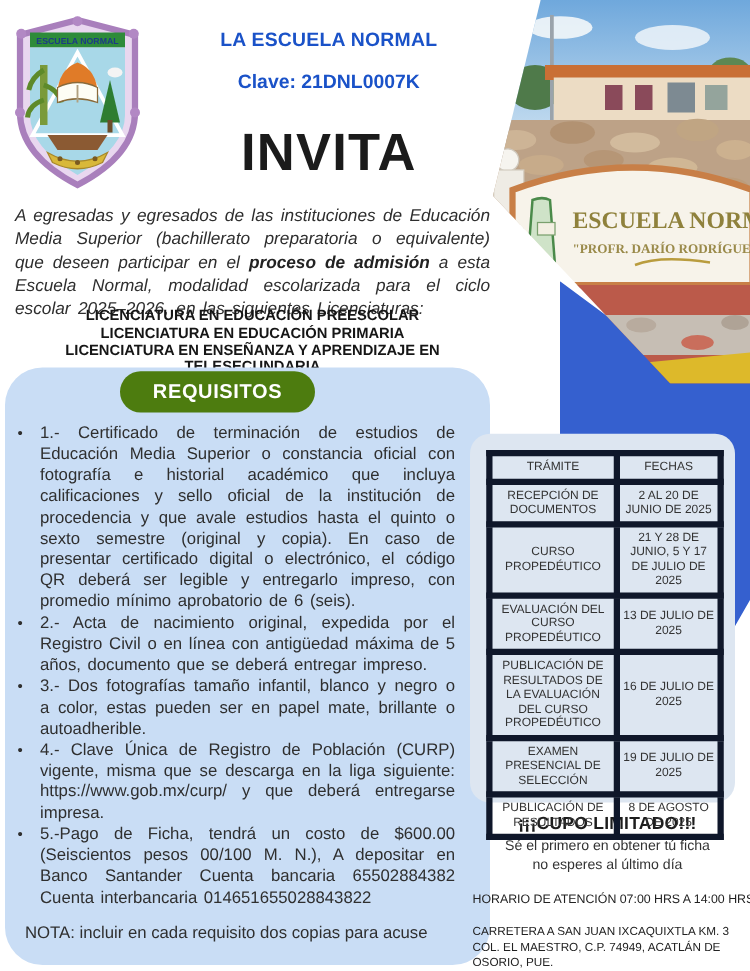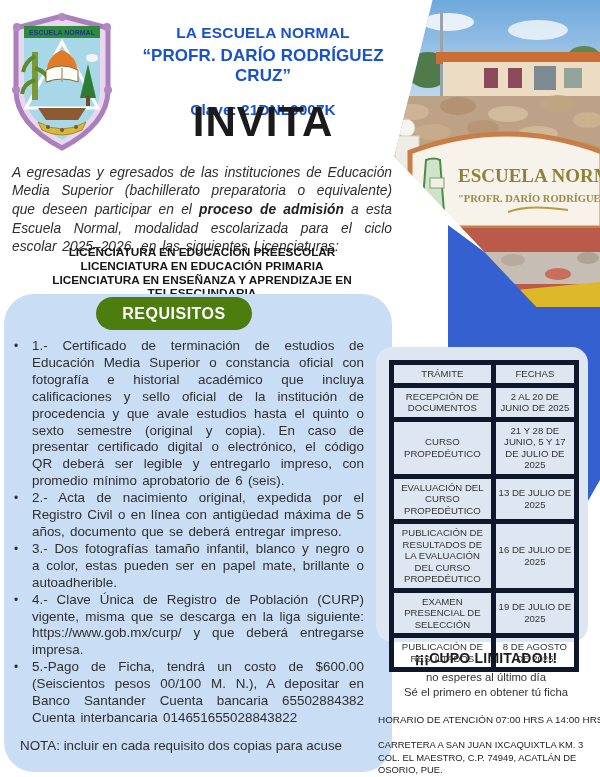--- a/index.html
+++ b/index.html
@@ -165,21 +165,20 @@
     <path d="M30,96 L78,96 L70,108 L38,108 Z" fill="#8b5a33"></path>
     <path d="M30,110 q24,14 48,0 l-4,8 q-20,10 -40,0 Z" fill="#d8b83a" stroke="#a8882a"></path>
     <circle cx="40" cy="115" r="2" fill="#7a5a20"></circle>
       <circle cx="54" cy="118" r="2" fill="#7a5a20"></circle>
       <circle cx="68" cy="115" r="2" fill="#7a5a20"></circle>
   </svg>
 </div>
 
 <div class="head-text">
   <div class="head-line1">LA ESCUELA NORMAL</div>
-  <div class="head-line2">“PROFR. DARÍO RODRÍGUEZ CRUZ”</div>
   <div class="head-clave">Clave: 21DNL0007K</div>
 </div>
 <div class="invita">INVITA</div>
 
 <p class="intro"><span>A egresadas y egresados de las instituciones de Educación Media Superior (bachillerato preparatoria o equivalente) que deseen participar en el </span><b>proceso de admisión</b><span> a esta Escuela Normal, modalidad escolarizada para el ciclo escolar 2025–2026, en las siguientes Licenciaturas:</span></p>
 
 <div class="licens">
 
 <div>LICENCIATURA EN EDUCACIÓN PREESCOLAR</div>
     <div>LICENCIATURA EN EDUCACIÓN PRIMARIA</div>
@@ -258,19 +257,19 @@
       <tr>
         <td>PUBLICACIÓN DE RESULTADOS</td>
         <td>8 DE AGOSTO DE 2025</td>
       </tr>
     </tbody>
 </table>
 
 <div class="foot">
   <div class="cupo">¡¡¡CUPO LIMITADO!!!</div>
   <div class="cupo-sub">
+    <div>Sé el primero en obtener tú ficha</div>
     <div>no esperes al último día</div>
-    <div>Sé el primero en obtener tú ficha</div>
   </div>
   <div class="horario">HORARIO DE ATENCIÓN 07:00 HRS A 14:00 HRS</div>
   <div class="address">CARRETERA A SAN JUAN IXCAQUIXTLA KM. 3 COL. EL MAESTRO, C.P. 74949, ACATLÁN DE OSORIO, PUE.</div>
   <div class="tel">TEL. 953 53 4 0939</div>
 </div>
 
 </body></html>

